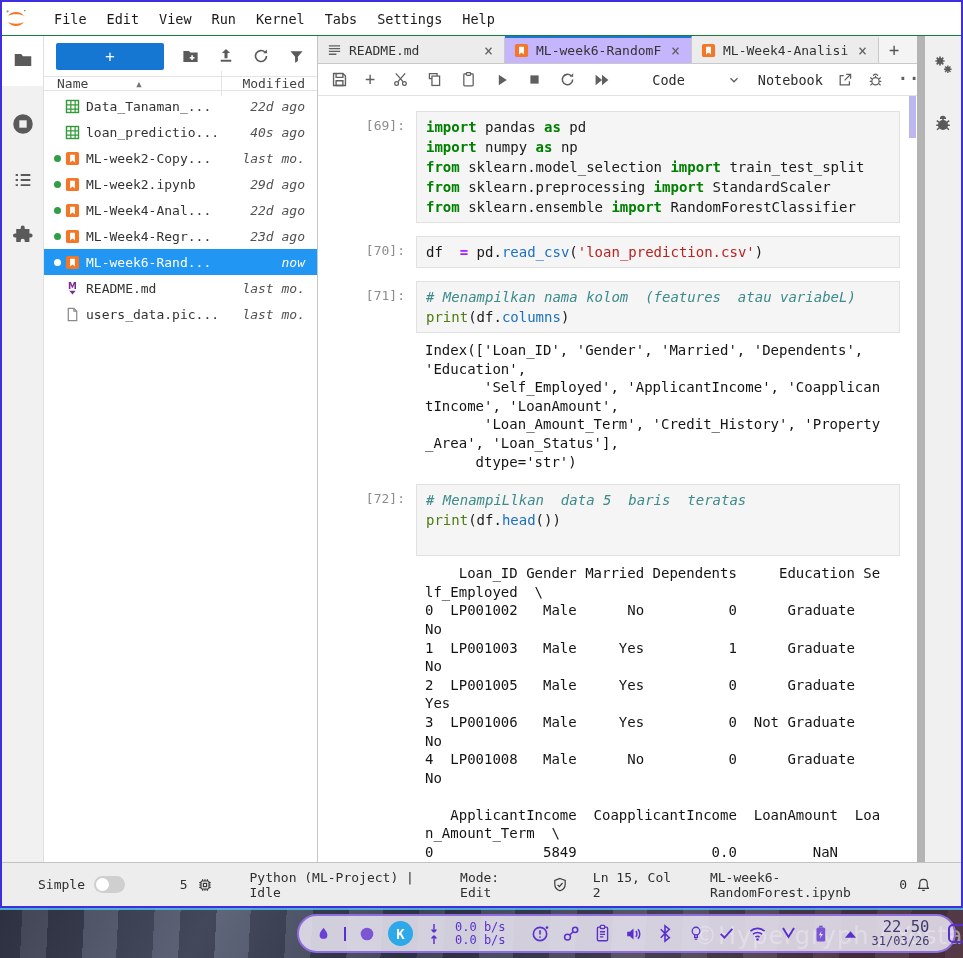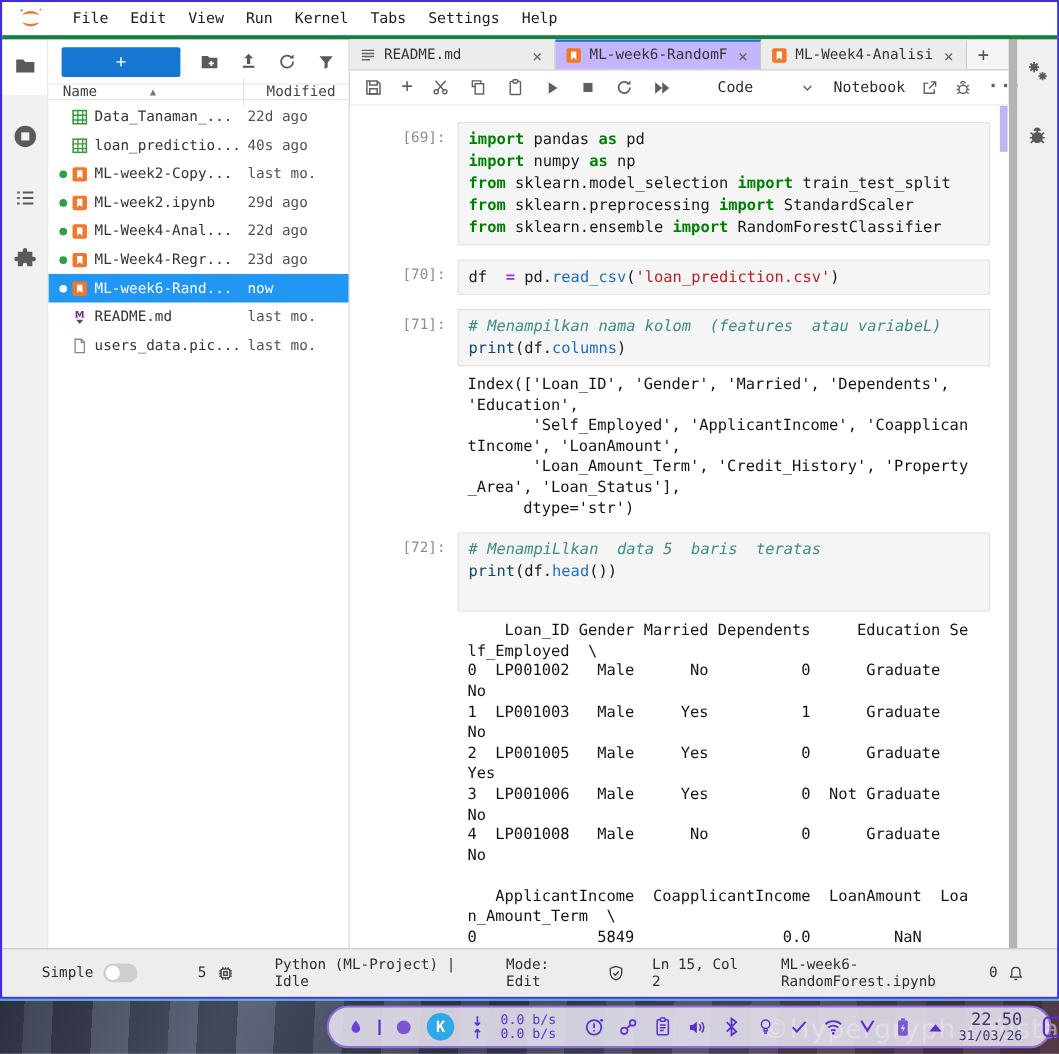--- a/index.html
+++ b/index.html
@@ -15,21 +15,21 @@
 
   
   .window {
     position:absolute; left:0; top:0; width:963px; height:908px;
     background:#fff; border:2px solid #3e2ede;
     box-shadow: inset 2px 0 0 #8673e6, 0 2px 0 rgba(80,190,235,0.85);
     display:flex; flex-direction:column;
   }
 
   
-  .menubar { height:34px; flex:none; display:flex; align-items:center; background:#fff; border-bottom:4px solid #15803d; padding-left:12px; }
+  .menubar { height:34px; flex:none; display:flex; align-items:center; background:#fff; border-bottom:1px solid #15803d; }
   .logo { width:28px; height:28px; margin-right:14px; display:flex; align-items:center; justify-content:center; }
   .menu-item { padding:0 10px; font-size:13.5px; color:#1a1a1a; cursor:default; }
 
   .body-row { flex:1; display:flex; min-height:0; }
 
   
   .activitybar { width:42px; flex:none; background:linear-gradient(#ffffff 0 50px, #f1f1f1 50px); border-right:1px solid #e0e0e0; display:flex; flex-direction:column; align-items:center; }
   .ab-icon { width:30px; height:30px; display:flex; align-items:center; justify-content:center; }
   .ab-icon.i1 { margin-top:9px; } .ab-icon.i2 { margin-top:34px; } .ab-icon.i3 { margin-top:26px; } .ab-icon.i4 { margin-top:26px; }
 
@@ -41,21 +41,21 @@
   .fb-breadcrumb { height:28px; flex:none; display:flex; align-items:center; gap:7px; padding:0 13px; color:#424242; }
   .fb-header { height:15px; flex:none; display:flex; align-items:center; border-top:1px solid #e4e4e4; border-bottom:1px solid #e4e4e4; color:#424242; }
   .fb-h-name { flex:1; display:flex; align-items:center; padding-left:13px; }
   .sort-arrow { margin-left:48px; font-size:9px; color:#757575; }
   .fb-h-mod { width:96px; border-left:1px solid #e4e4e4; text-align:right; padding-right:12px; line-height:25px; }
   .file-list { flex:1; overflow:hidden; padding-top:2px; }
   .file-row { height:26px; display:flex; align-items:center; padding-left:10px; color:#333; cursor:pointer; }
   .file-row .open-dot { width:7px; height:7px; border-radius:50%; background:#2f9e44; margin-right:3px; flex:none; }
   .file-row .f-icon { width:16px; height:16px; margin-right:6px; flex:none; display:flex; align-items:center; justify-content:center; }
   .file-row .f-name { flex:1; white-space:nowrap; overflow:hidden; }
-  .file-row .f-mod { width:92px; text-align:left; padding-right:12px; color:#525252; flex:none; }
+  .file-row .f-mod { width:92px; text-align:right; padding-right:12px; color:#525252; flex:none;font-style:italic; }
   .file-row.selected { background:#2196f3; color:#fff; }
   .file-row.selected .f-mod { color:#fff; }
   .file-row.selected .open-dot { background:#fff; }
 
   
   .mainpanel { flex:1; min-width:0; display:flex; flex-direction:column; background:#fff; }
   .tabbar { height:28px; flex:none; display:flex; background:#f4f4f4; border-bottom:1px solid #c9c9c9; }
   .tab { width:187px; flex:none; display:flex; align-items:center; gap:7px; padding:0 9px; font-size:13px; color:#333; background:#ececec; border-right:1px solid #c9c9c9; border-top:2px solid transparent; cursor:pointer; }
   .tab.active { background:#c4b5fd; border-top:2px solid #1976d2; }
   .tab .tab-label { white-space:nowrap; overflow:hidden; flex:1; }
@@ -71,21 +71,21 @@
   .nbarea { flex:1; min-height:0; position:relative; overflow:hidden; padding-top:15px; background:#fff; }
   .nb-scrollthumb { position:absolute; top:0; right:1px; width:7px; height:42px; background:#beb6ef; }
 
   .cell { display:flex; margin:0 17px 13px 0;justify-content:space-between; }
   .prompt { flex:0 0 98px; text-align:right; padding:7px 11px 0 0; font-size:13px; color:#8c8c8c; }
   .cellmain { flex:1; min-width:0; }
   .cellinput { background:#f5f5f5; border:1px solid #e1e1e1; padding:5px 9px; font-size:14px; line-height:20px; color:#1a1a1a; overflow:hidden; }
   .code-line { white-space:pre; min-height:20px; }
   .celloutput { padding:8px 9px 0; font-size:14px; line-height:18.6px; white-space:pre; color:#141414; overflow:hidden; }
   .tok-kw { color:#008000; font-weight:bold; }
-  .tok-fn { color:#0c4a6e; }
+  .tok-fn { color:#4d7c0f; }
   .tok-prop { color:#1d6fc2; }
   .tok-str { color:#BA2121; }
   .tok-cm { color:#3D8B8B; font-style:italic; }
   .tok-op { color:#AA22FF; font-weight:bold; }
   .tok-pl { color:#1a1a1a; }
 
   .splitter { width:8px; flex:none; background:#b4b4b4; }
   .rightbar { width:36px; flex:none; background:#f0f0f0; display:flex; flex-direction:column; align-items:center; padding-top:16px; gap:32px; }
   .rb-icon { width:26px; height:26px; display:flex; align-items:center; justify-content:center; cursor:pointer; }
 

